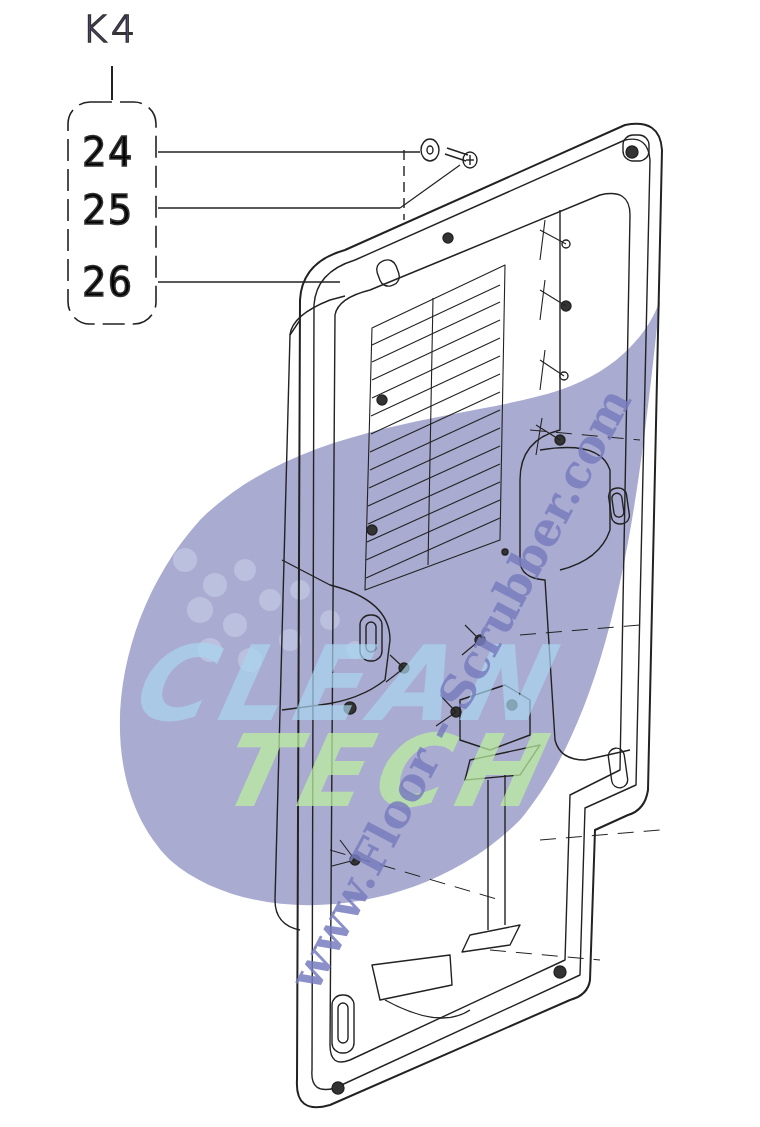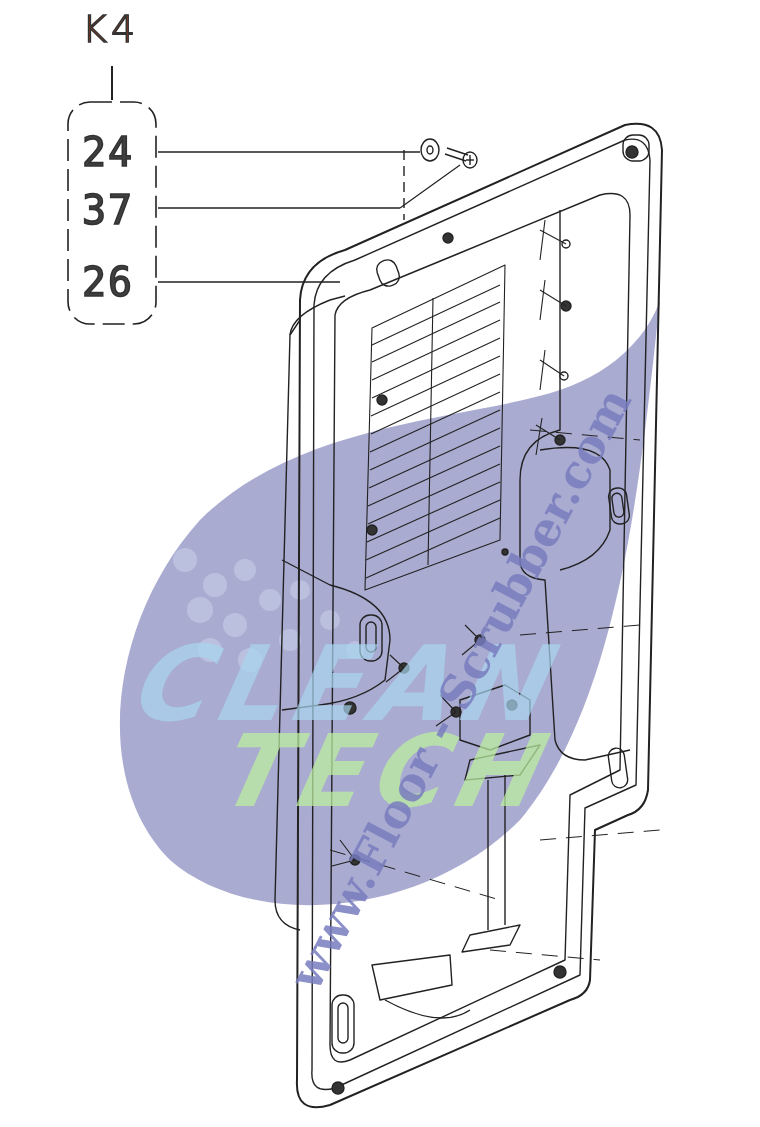--- a/index.html
+++ b/index.html
@@ -1,20 +1,20 @@
 <!DOCTYPE html>
 <html><head>
 <meta charset="utf-8">
 <style>
   html, body { margin: 0; padding: 0; background: #ffffff; }
   body { width: 760px; height: 1127px; position: relative; overflow: hidden; font-family: "DejaVu Sans", sans-serif; }
   .stage { position: absolute; left: 0; top: 0; width: 760px; height: 1127px; }
   svg { position: absolute; left: 0; top: 0; }
-  .callout-num { position: absolute; font-family: "DejaVu Sans Mono", monospace; font-size: 40px; color: #404040; -webkit-text-stroke: 1.6px #333; letter-spacing: 2px; line-height: 1; }
-  .k4 { position: absolute; left: 82px; top: 10px; font-family: "DejaVu Sans", sans-serif; font-weight: 200; font-size: 38px; color: #c2410c; -webkit-text-stroke: 1.5px #333; letter-spacing: 4px; line-height: 1; }
+  .callout-num { position: absolute; font-family: "DejaVu Sans Mono", monospace; font-size: 40px; color: #000000; -webkit-text-stroke: 1.6px #333; letter-spacing: 2px; line-height: 1; }
+  .k4 { position: absolute; left: 82px; top: 10px; font-family: "DejaVu Sans", sans-serif; font-weight: 200; font-size: 38px; color: #8b5cf6; -webkit-text-stroke: 1.5px #333; letter-spacing: 4px; line-height: 1; }
   .wm-clean { position: absolute; left: 140px; top: 632px; font-family: "DejaVu Sans", sans-serif; font-weight: bold; font-style: italic; font-size: 104px; color: rgba(168,214,240,0.70); letter-spacing: 8px; transform: skewX(-14deg); line-height: 1; }
   .wm-tech { position: absolute; left: 226px; top: 722px; font-family: "DejaVu Sans", sans-serif; font-weight: bold; font-style: italic; font-size: 100px; color: rgba(190,240,160,0.72); letter-spacing: 8px; transform: skewX(-14deg); line-height: 1; }
   .wm-url { position: absolute; left: 262px; top: 640px; width: 620px; font-family: "DejaVu Serif", serif; font-weight: bold; font-size: 46px; color: rgba(120,124,190,0.85); transform-origin: 0 0; line-height: 1; white-space: nowrap; }
 </style>
 </head>
 <body>
 
 <div class="stage">
 
   <svg width="760" height="1127">
@@ -139,19 +139,19 @@
       <line x1="530" y1="430" x2="640" y2="440"></line>
       <line x1="330" y1="850" x2="500" y2="900"></line>
       <line x1="520" y1="635" x2="640" y2="625"></line>
       <line x1="540" y1="840" x2="660" y2="830"></line>
       <line x1="490" y1="950" x2="600" y2="960"></line>
     </g>
   </svg>
 
   <div class="k4">K4</div>
   <div class="callout-num" style="left:82px; top:132px;">24</div>
-  <div class="callout-num" style="left:82px; top:190px;">37</div>
+  <div class="callout-num" style="left:82px; top:190px;">25</div>
   <div class="callout-num" style="left:82px; top:262px;text-align:right;">26</div>
 
   <div class="wm-clean">CLEAN</div>
   <div class="wm-tech">TECH</div>
   <div class="wm-url" style="left:282px; top:975px; transform: rotate(-62deg);">www.Floor - Scrubber.com</div>
 </div>
 
 </body></html>

